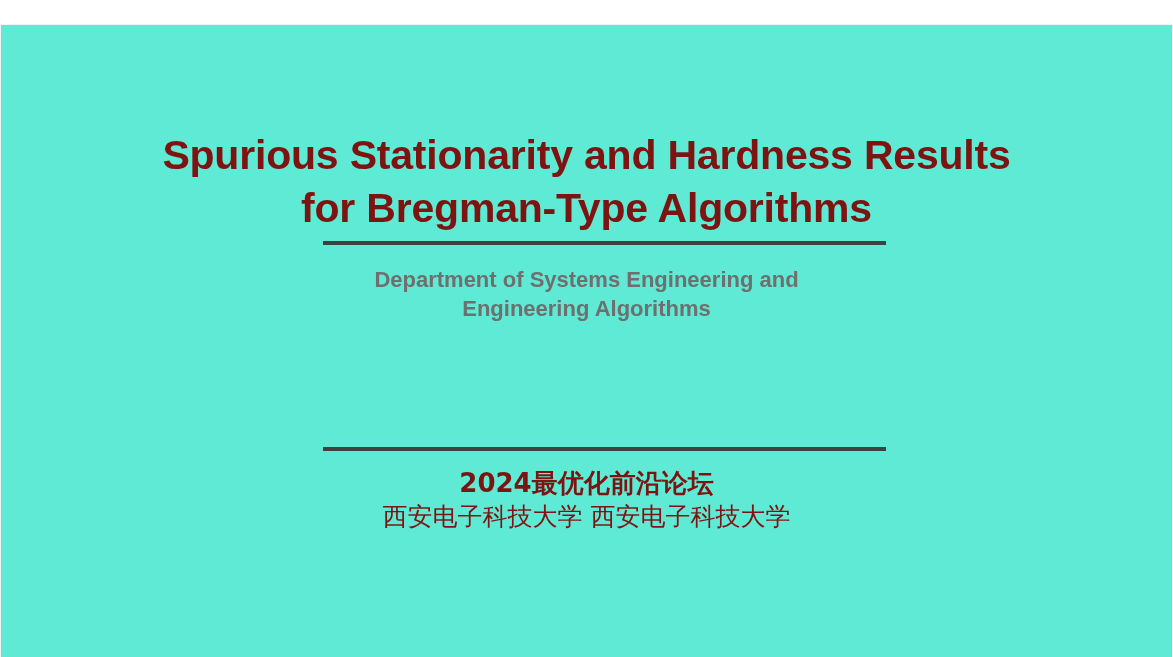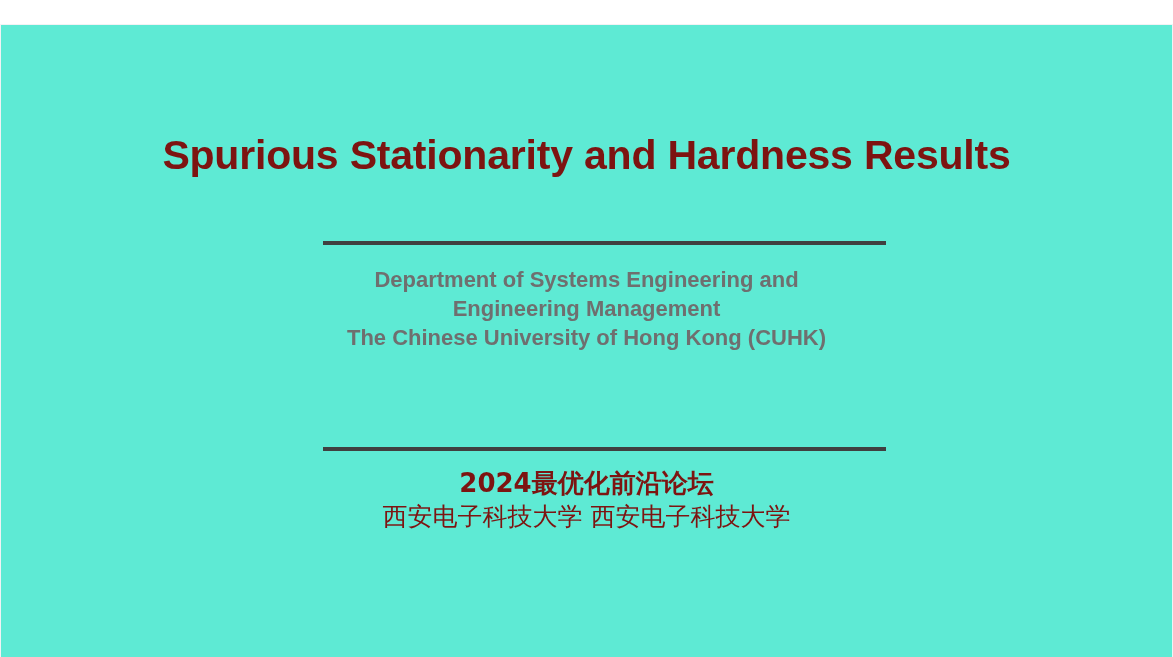--- a/index.html
+++ b/index.html
@@ -128,28 +128,28 @@
     white-space: nowrap;
   }
 </style>
 </head>
 <body>
 
 <div class="slide">
 
   <div class="title-block">
     <div class="title-line">Spurious Stationarity and Hardness Results</div>
+    <div class="title-line">for Bregman-Type Algorithms</div>
   </div>
 
   <div class="rule rule-top"></div>
 
   <div class="author-block">
     <div class="affiliation-line">Department of Systems Engineering and</div>
-    <div class="affiliation-line">Engineering Management</div>
-    <div class="affiliation-line">The Chinese University of Hong Kong (CUHK)</div>
+    <div class="affiliation-line">Engineering Algorithms</div>
   </div>
 
 
   <div class="rule rule-bottom"></div>
 
   <div class="venue-block">
     <div class="venue-main">2024最优化前沿论坛</div>
     <div class="venue-sub">西安电子科技大学 西安电子科技大学</div>
   </div>
 

